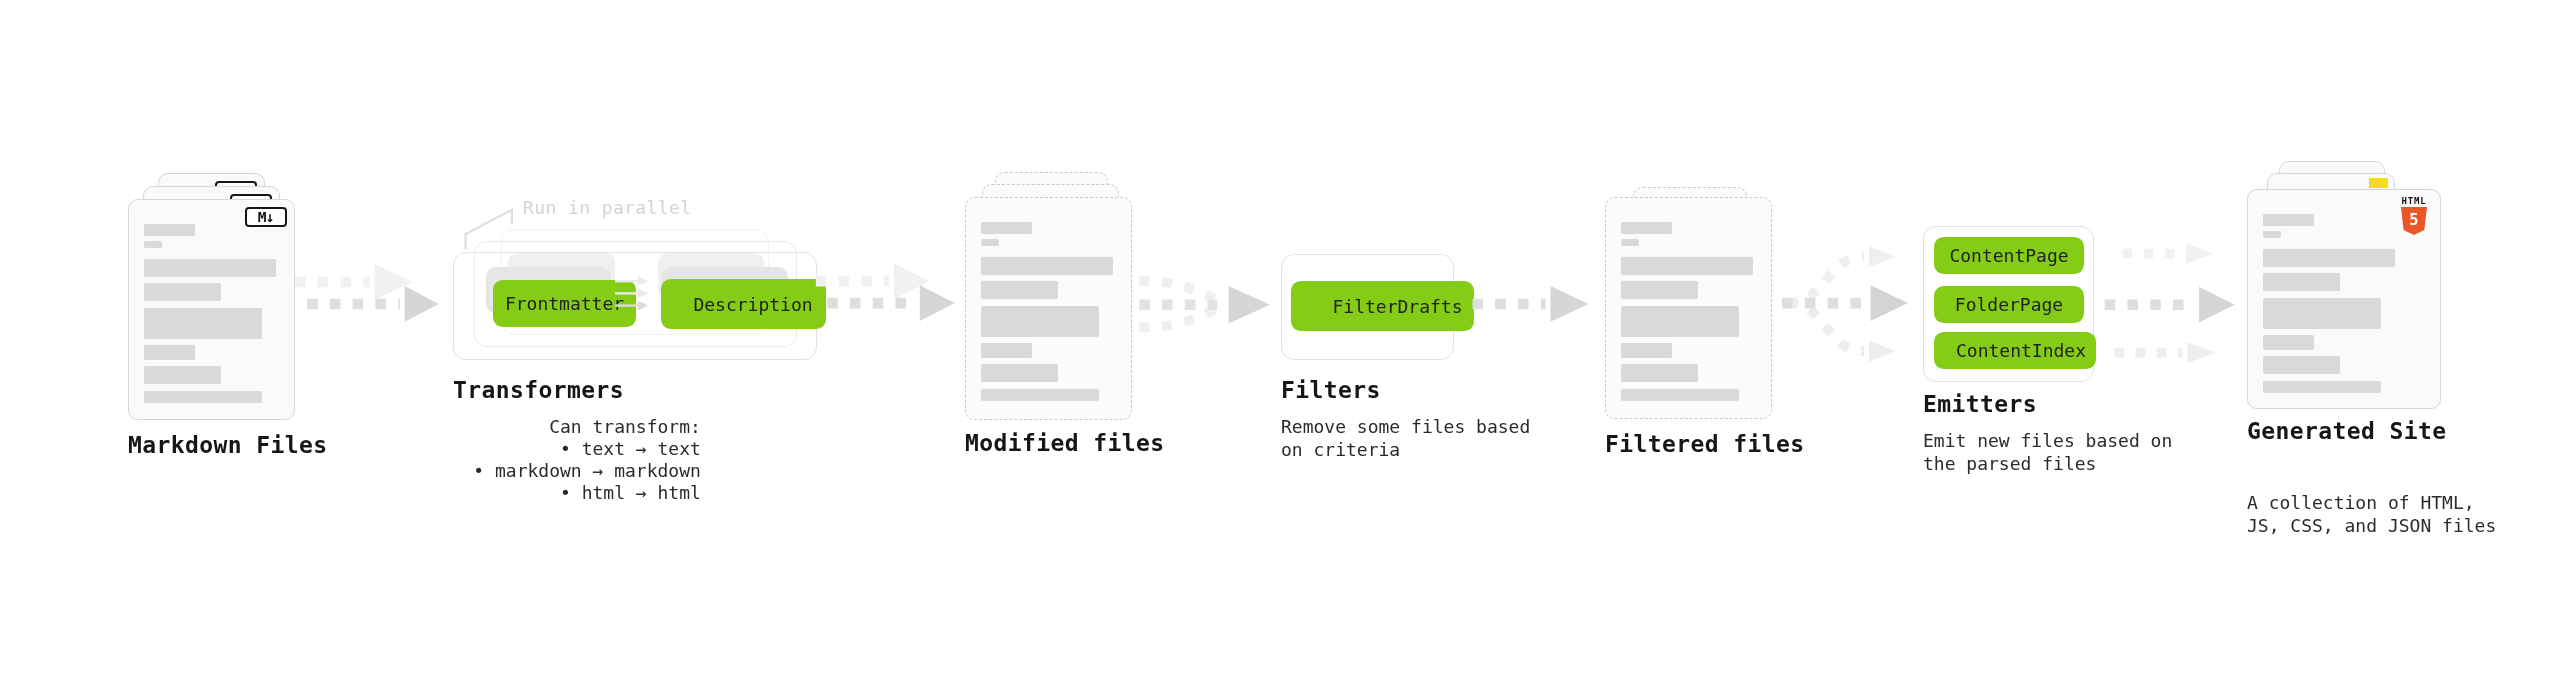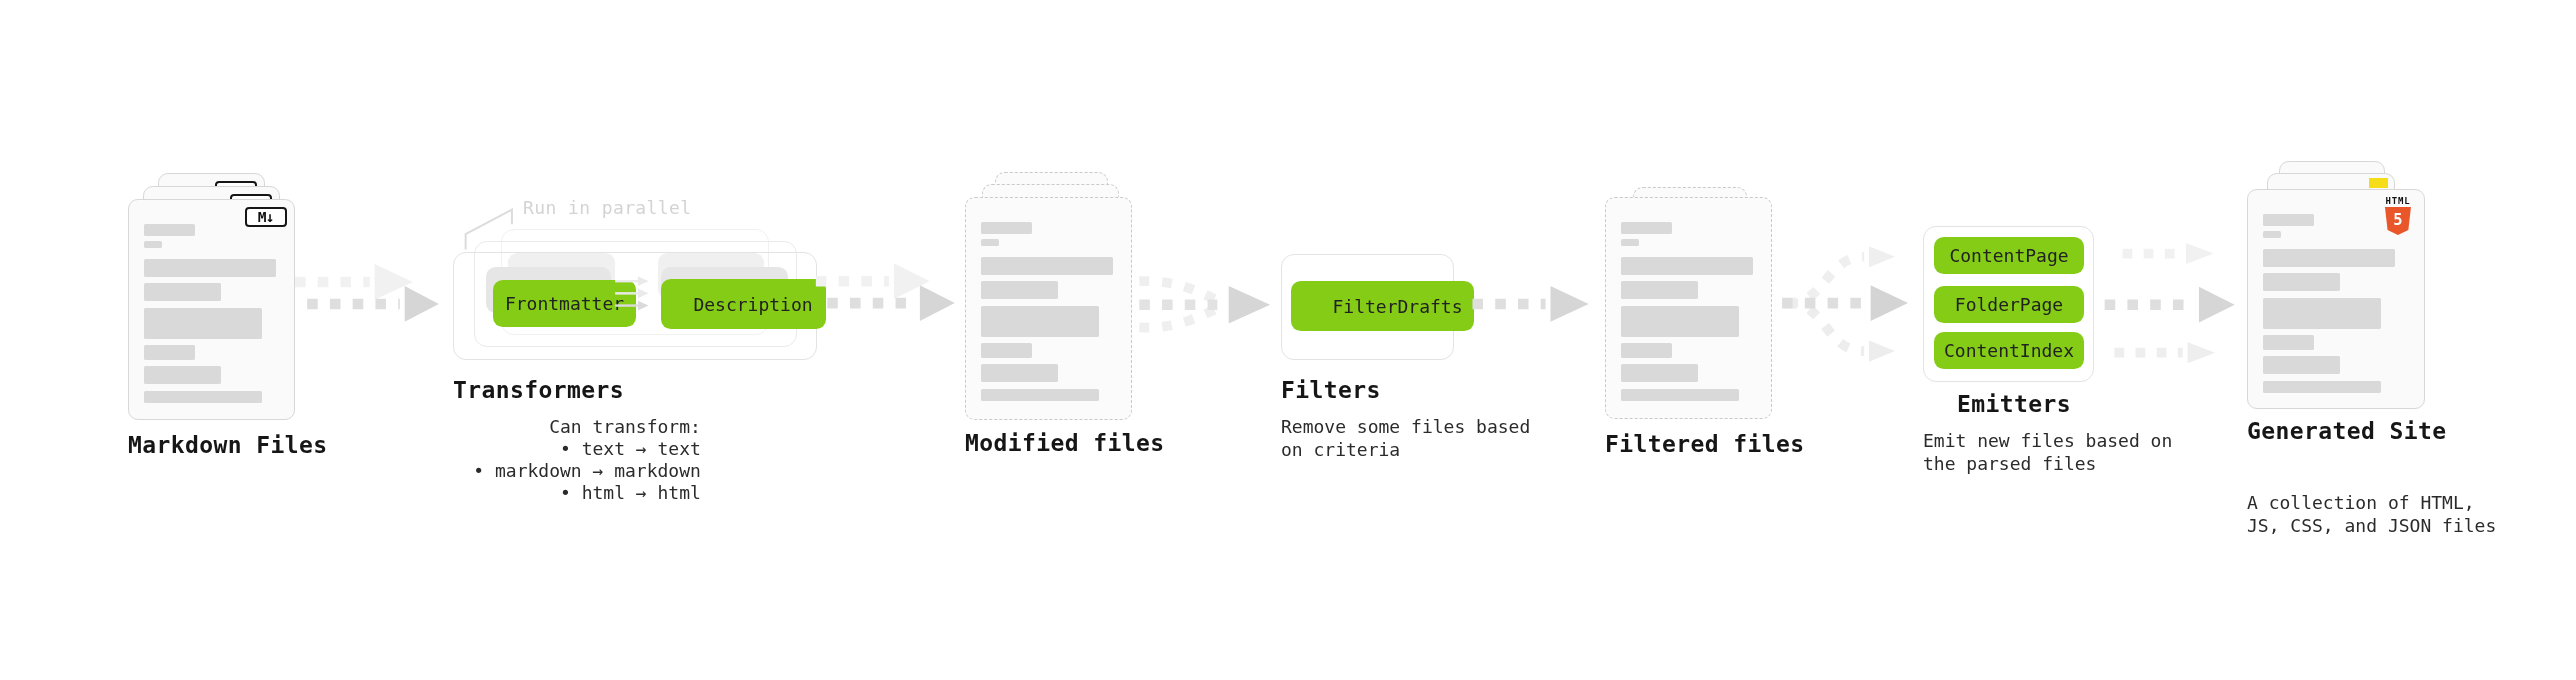--- a/index.html
+++ b/index.html
@@ -64,26 +64,26 @@
   #flt-pill{left:1291px;top:281px;width:153px;height:50px;padding-left:30px;}
 
   
   #fi-c2{left:1633px;top:187px;width:114px;height:65px;}
   #fi-c1{left:1605px;top:197px;width:167px;height:222px;}
 
   
   #em-box{left:1923px;top:226px;width:171px;height:156px;}
   #em-p1{left:1934px;top:237px;width:150px;height:37px;}
   #em-p2{left:1934px;top:286px;width:150px;height:37px;}
-  #em-p3{left:1934px;top:332px;width:150px;height:37px;}
+  #em-p3{left:1934px;top:332px;width:150px;height:37px;padding-left:12px;}
 
   
   #gs-c3{left:2279px;top:161px;width:106px;height:65px;}
   #gs-c2{left:2267px;top:173px;width:128px;height:73px;}
-  #gs-c1{left:2247px;top:189px;width:178px;height:220px;}
+  #gs-c1{left:2247px;top:189px;width:194px;height:220px;}
 
   .badge-css{position:absolute;top:2.4px;right:6.5px;width:24.4px;text-align:center;}
   .badge-css .css-word{font-size:7.3px;font-weight:700;color:#111;line-height:7.3px;letter-spacing:0.4px;margin-top:40px;}
   .badge-css .css-bar{height:3.3px;width:21px;background:#2d65f2;margin:0.8px auto 0;border-radius:0.8px;}
   .badge-js{position:absolute;top:4.1px;right:6.5px;width:18.7px;height:9.8px;background:#f5de19;}
   .badge-html5{position:absolute;top:6.5px;right:9.8px;width:32.5px;text-align:center;}
   .badge-html5 .html5-word{font-size:9px;font-weight:700;color:#111;letter-spacing:0.8px;line-height:9px;}
   .badge-html5 .html5-shield{width:26px;height:28px;margin:1.6px auto 0;background:#e8562a;clip-path:polygon(0 0,100% 0,90% 82%,50% 100%,10% 82%);display:flex;align-items:center;justify-content:center;color:#fff;font-weight:700;font-size:15.4px;padding-bottom:2.4px;box-sizing:border-box;}
 
   #arrow-layer{position:absolute;left:0;top:0;width:2576px;height:681px;pointer-events:none;}
@@ -91,21 +91,21 @@
   
   #md-title{left:128px;top:432px;}
   #tf-title{left:453px;top:377px;}
   #tf-body{left:453px;top:416px;font-size:18px;line-height:22px;text-align:right;}
   #tf-body .bullet{margin-left:20.3px;}
   #mo-title{left:965px;top:430px;}
   #mo-sub{left:965px;top:468px;}
   #flt-title{left:1281px;top:377px;}
   #flt-sub{left:1281px;top:415px;}
   #fi-title{left:1605px;top:431px;}
-  #em-title{left:1923px;top:391px;margin-left:34px;}
+  #em-title{left:1923px;top:391px;}
   #em-sub{left:1923px;top:429px;}
   #gs-title{left:2247px;top:418px;}
   #gs-sub{left:2247px;top:457px;margin-top:34px;}
 </style>
 </head>
 <body>
 
 <div id="canvas">
 
   <div class="filecard" id="md-c3">

